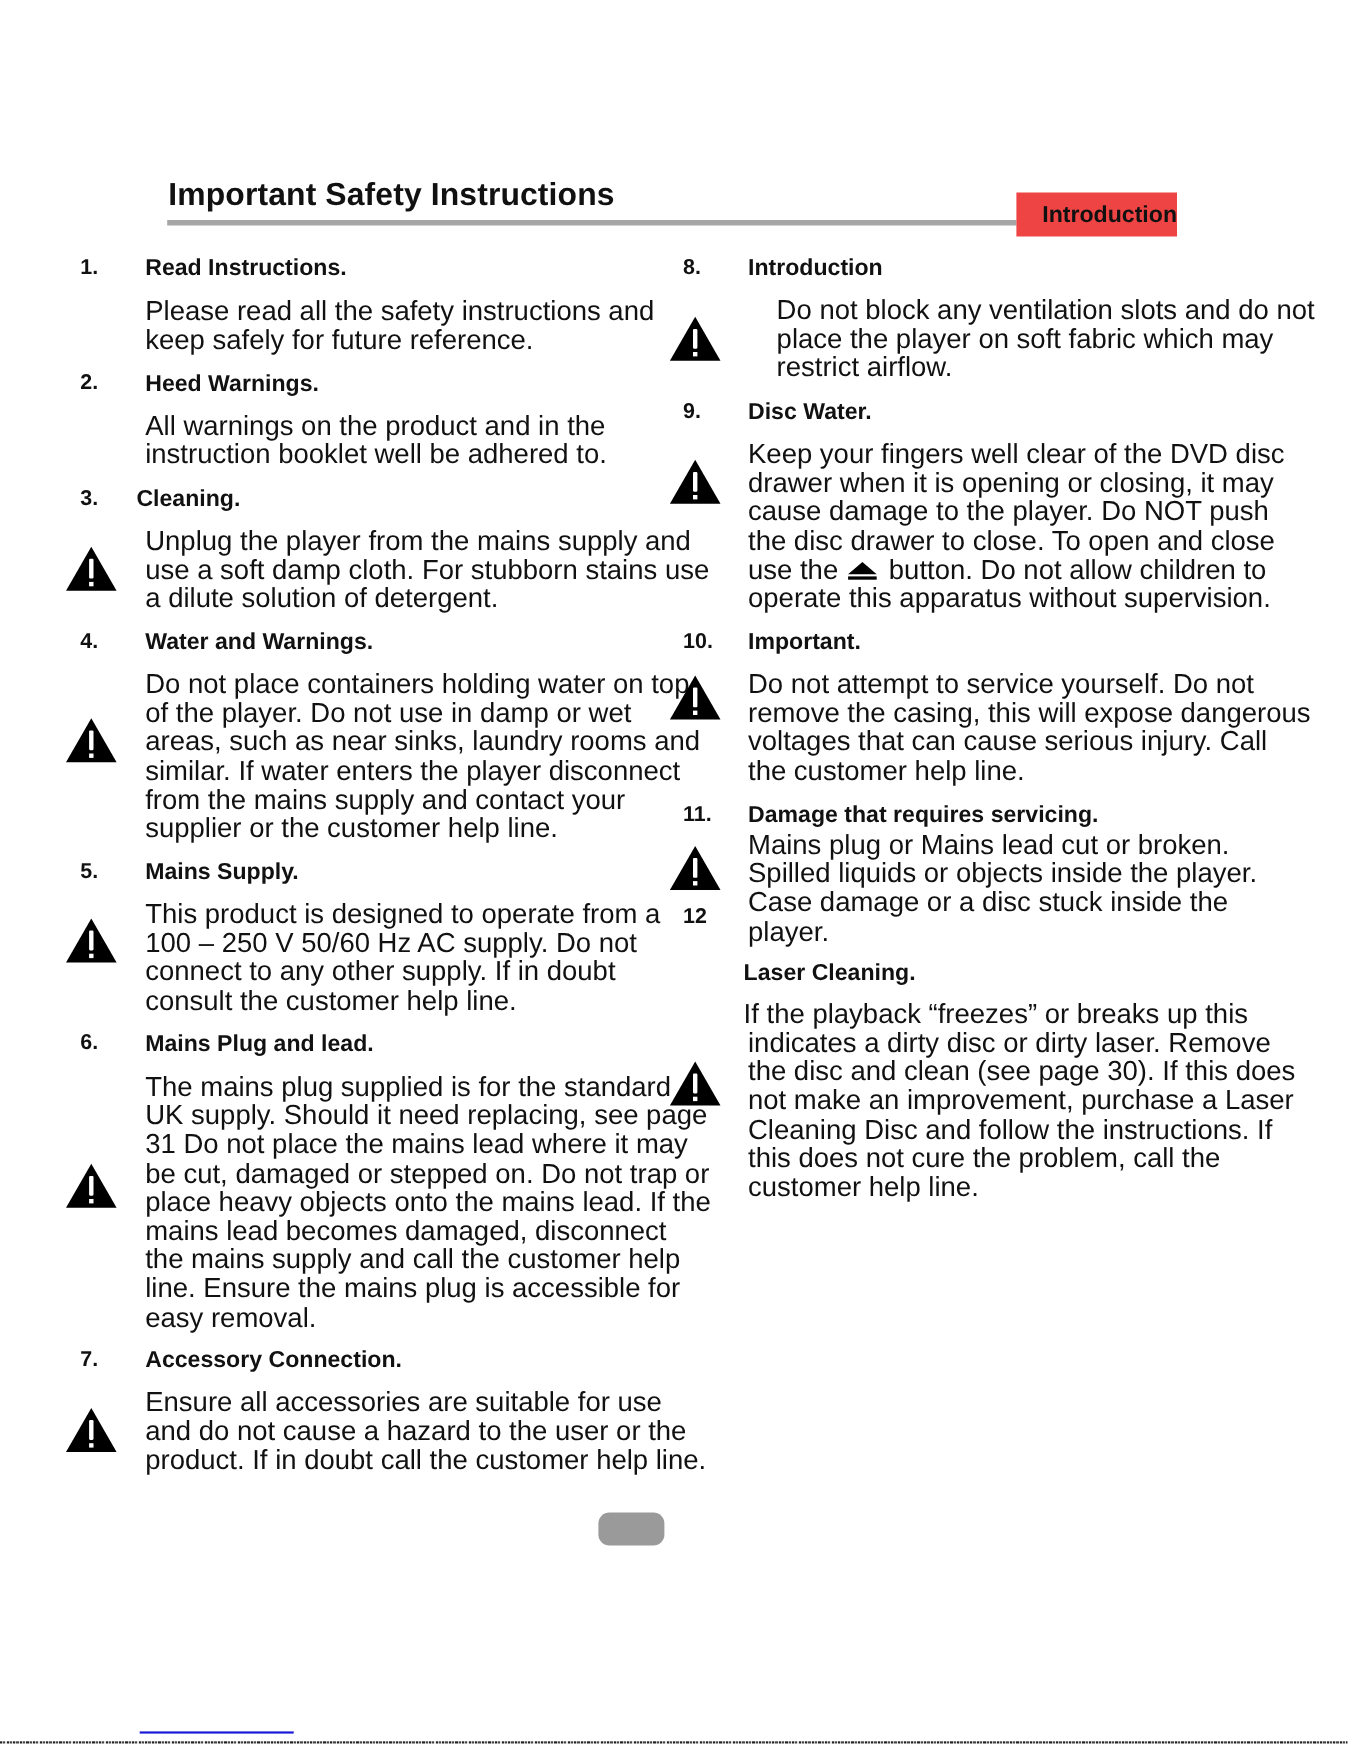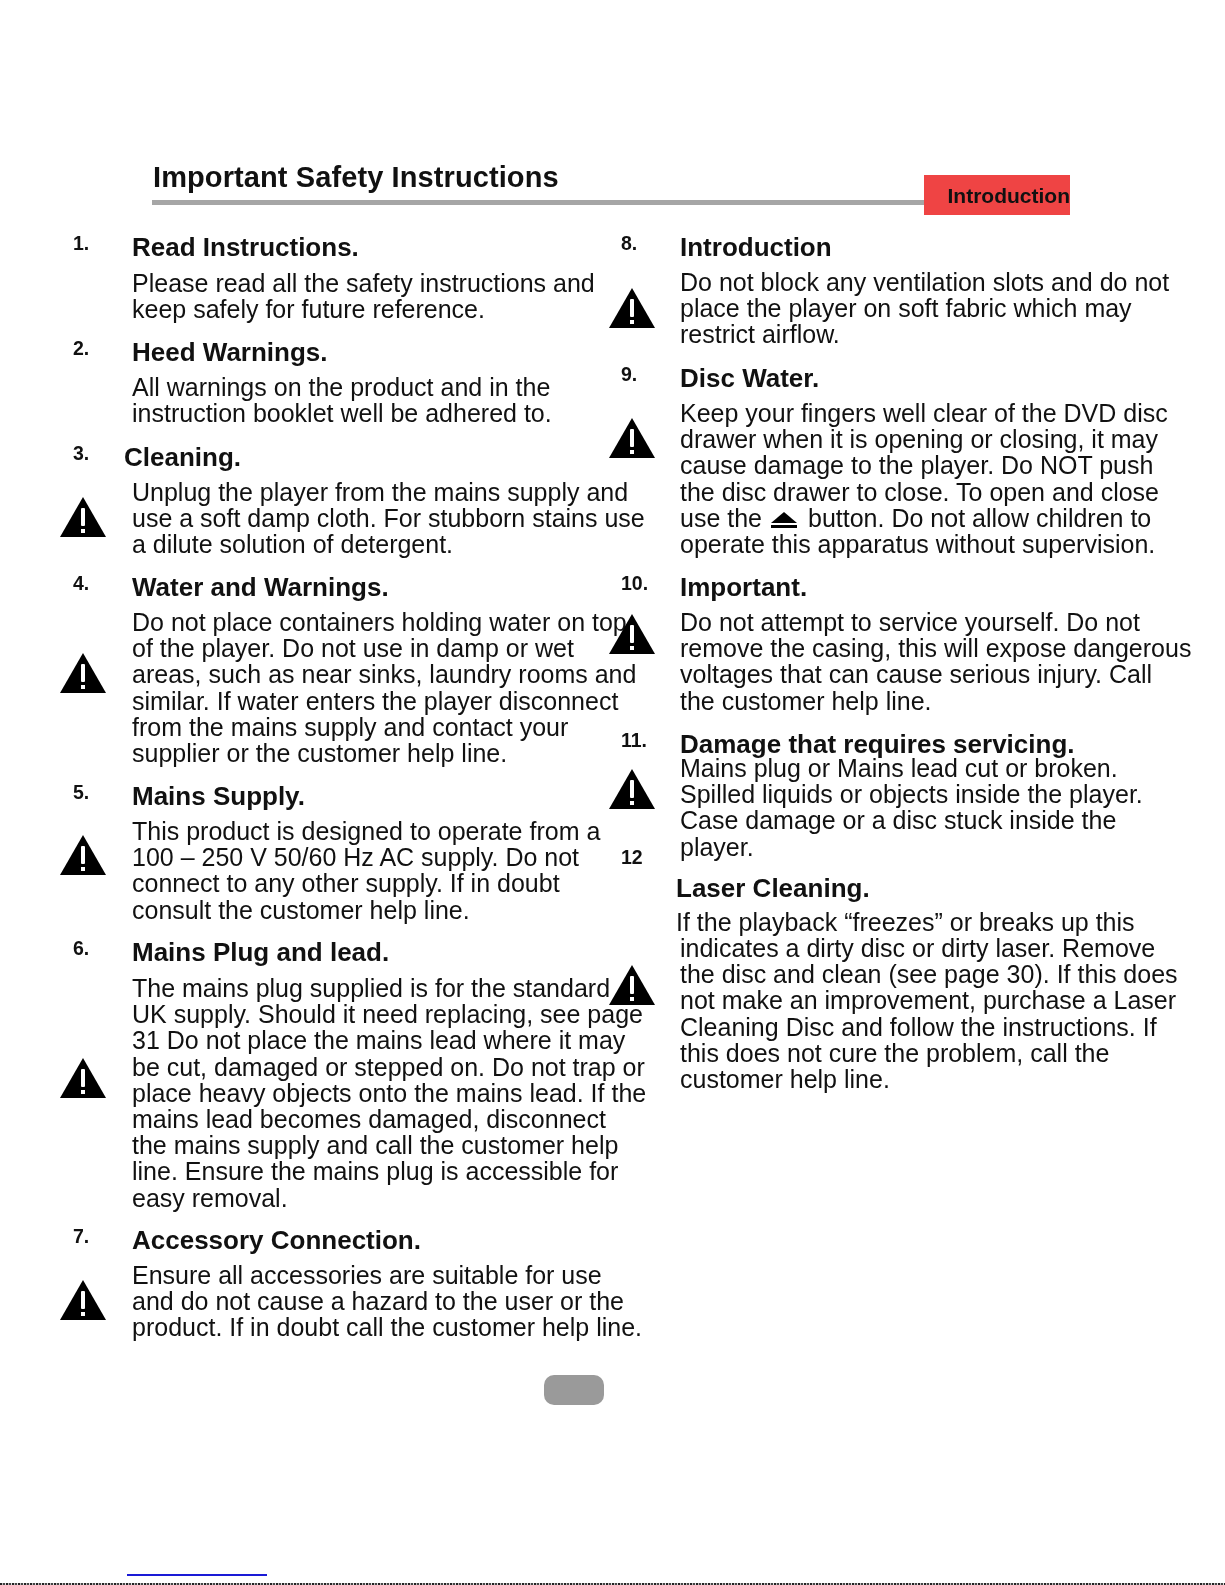--- a/index.html
+++ b/index.html
@@ -3,21 +3,21 @@
 <meta charset="utf-8">
 <style>
   html, body { margin: 0; padding: 0; background: #ffffff; }
   body { width: 1225px; height: 1585px; position: relative; overflow: hidden;
          font-family: "Liberation Sans", sans-serif; color: #111; }
   .title { position: absolute; left: 153px; top: 161px; font-size: 29px; font-weight: bold; color: #111; letter-spacing: 0.1px; }
   .title-bar { position: absolute; left: 152px; top: 200px; width: 772px; height: 5px; background: #a6a6a6; }
   .section-tab { position: absolute; left: 924px; top: 165px; width: 146px; height: 40px; background: #ef4444;
                  font-size: 21px; font-weight: bold; line-height: 42px; text-align: right; color: #111; margin-top: 10px; }
   .num { position: absolute; font-size: 19.5px; font-weight: bold; }
-  .head { position: absolute; font-size: 26px; font-weight: bold; white-space: nowrap; }
+  .head { position: absolute; font-size: 21px; font-weight: bold; white-space: nowrap; }
   .body { position: absolute; font-size: 25px; line-height: 26.2px; white-space: pre-line; }
   .warn { position: absolute; width: 48px; height: 42px; }
   .eject { display: inline-block; width: 28px; height: 18px; vertical-align: -2px; margin: 0 10px 0 8px; }
   .page-pill { position: absolute; left: 544px; top: 1375px; width: 60px; height: 30px; background: #9a9a9a;
                border-radius: 10px 10px 10px 10px; }
   .blue-line { position: absolute; left: 127px; top: 1574px; width: 140px; height: 2px; background: #1a1ad6; }
   .dot-strip { position: absolute; left: 0; top: 1583px; width: 1225px; height: 2px;
                background: repeating-linear-gradient(90deg, #222 0 2px, #bbb 2px 3px, #444 3px 5px, #ddd 5px 6px); }
 </style>
 </head>
@@ -107,21 +107,21 @@
 product. If in doubt call the customer help line.</div>
 </div>
 
 <div>
 
   <div class="num" style="left:621px;top:232px">8.</div>
   <div class="head" style="left:680px;top:232px">Introduction</div>
   <svg class="warn" style="left:608px;top:287px">
       <use href="#warn-sym"></use>
     </svg>
-  <div class="body" style="left:680px;top:269px">Do not block any ventilation slots and do not
+  <div class="body" style="left:706px;top:269px">Do not block any ventilation slots and do not
 place the player on soft fabric which may
 restrict airflow.</div>
 
   <div class="num" style="left:621px;top:363px">9.</div>
   <div class="head" style="left:680px;top:363px">Disc Water.</div>
   <svg class="warn" style="left:608px;top:417px">
       <use href="#warn-sym"></use>
     </svg>
   <div class="body" style="left:680px;top:400px"><span>Keep your fingers well clear of the DVD disc
 drawer when it is opening or closing, it may
@@ -146,21 +146,21 @@
   <div class="num" style="left:621px;top:729px">11.</div>
   <div class="head" style="left:680px;top:729px">Damage that requires servicing.</div>
   <svg class="warn" style="left:608px;top:768px">
       <use href="#warn-sym"></use>
     </svg>
   <div class="body" style="left:680px;top:755px">Mains plug or Mains lead cut or broken.
 Spilled liquids or objects inside the player.
 Case damage or a disc stuck inside the
 player.</div>
 
-  <div class="num" style="left:621px;top:846px">12</div>
+  <div class="num" style="left:621px;top:822px">12</div>
   <div class="head" style="left:676px;top:873px">Laser Cleaning.</div>
   <svg class="warn" style="left:608px;top:964px">
       <use href="#warn-sym"></use>
     </svg>
   <div class="body" style="left:676px;top:909px">If the playback “freezes” or breaks up this</div>
   <div class="body" style="left:680px;top:935px">indicates a dirty disc or dirty laser. Remove
 the disc and clean (see page 30). If this does
 not make an improvement, purchase a Laser
 Cleaning Disc and follow the instructions. If
 this does not cure the problem, call the

